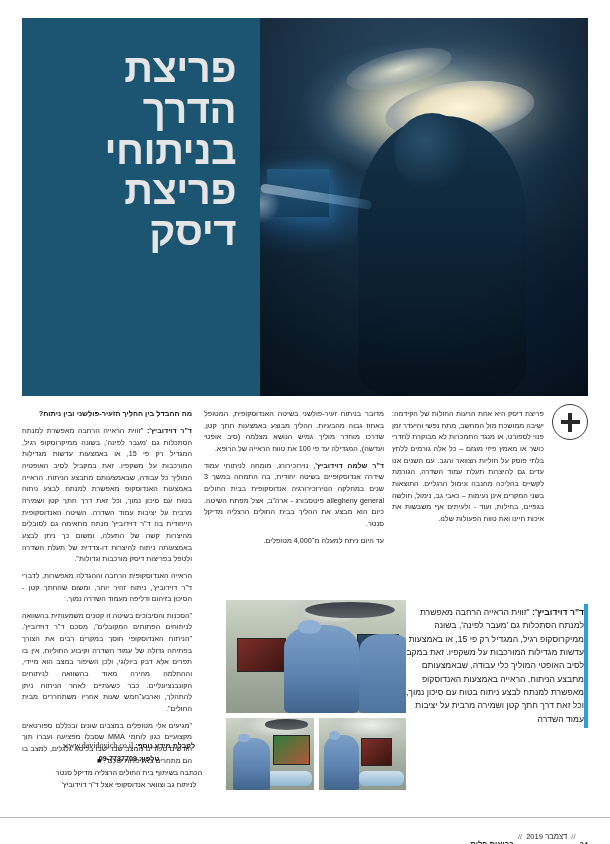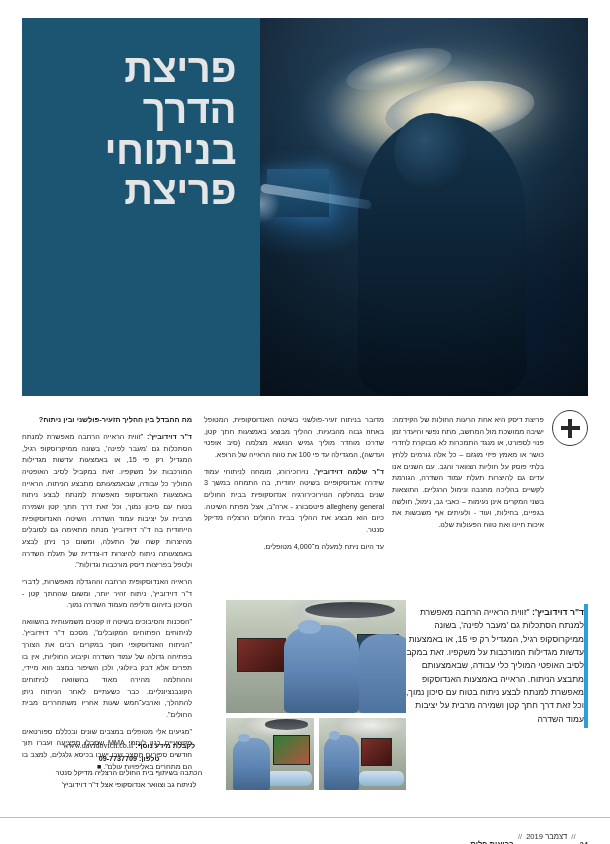--- a/index.html
+++ b/index.html
@@ -78,21 +78,21 @@
     letter-spacing:-.5px;text-align:right;margin:0;
   }
   .hero-title span{display:block;}
   .hero-sub{
     color:#e9f2f6;font-size:15.5px;line-height:1.42;text-align:right;
     margin:16px 0 0 0;font-weight:400;
   }
 
   
   .cols{position:absolute;left:22px;top:408px;width:566px;height:400px;}
-  .col{position:absolute;top:6px;font-size:7.2px;line-height:1.62;color:#1a1a1a;text-align:justify;margin-left:8px;}
+  .col{position:absolute;top:0;font-size:7.2px;line-height:1.62;color:#1a1a1a;text-align:justify;margin-left:8px;}
   .col p{margin:0 0 5px 0;}
   .col p:last-child{margin-bottom:0;}
   .col b{font-weight:bold;}
   .col-right{right:0;width:196px;}
   .col-mid{right:204px;width:180px;}
   .col-left{right:396px;width:170px;}
   .col-heading{font-weight:bold;font-size:7.4px;margin:0 0 3px 0;}
 
   .plus-badge{
     position:absolute;right:0;top:-4px;width:36px;height:36px;border-radius:50%;
@@ -199,20 +199,21 @@
       <div class="glow"></div>
       <div class="vign"></div>
     </div>
 
     <div class="hero-panel">
       <h1 class="hero-title">
         <span>פריצת</span>
         <span>הדרך</span>
         <span>בניתוחי</span>
         <span>פריצת</span>
+        <span>דיסק</span>
       </h1>
     </div>
   </div>
 
   <div class="cols">
 
     <div class="col col-right">
       <div class="plus-badge">
         <span class="bar-h"></span>
           <span class="bar-v"></span>

